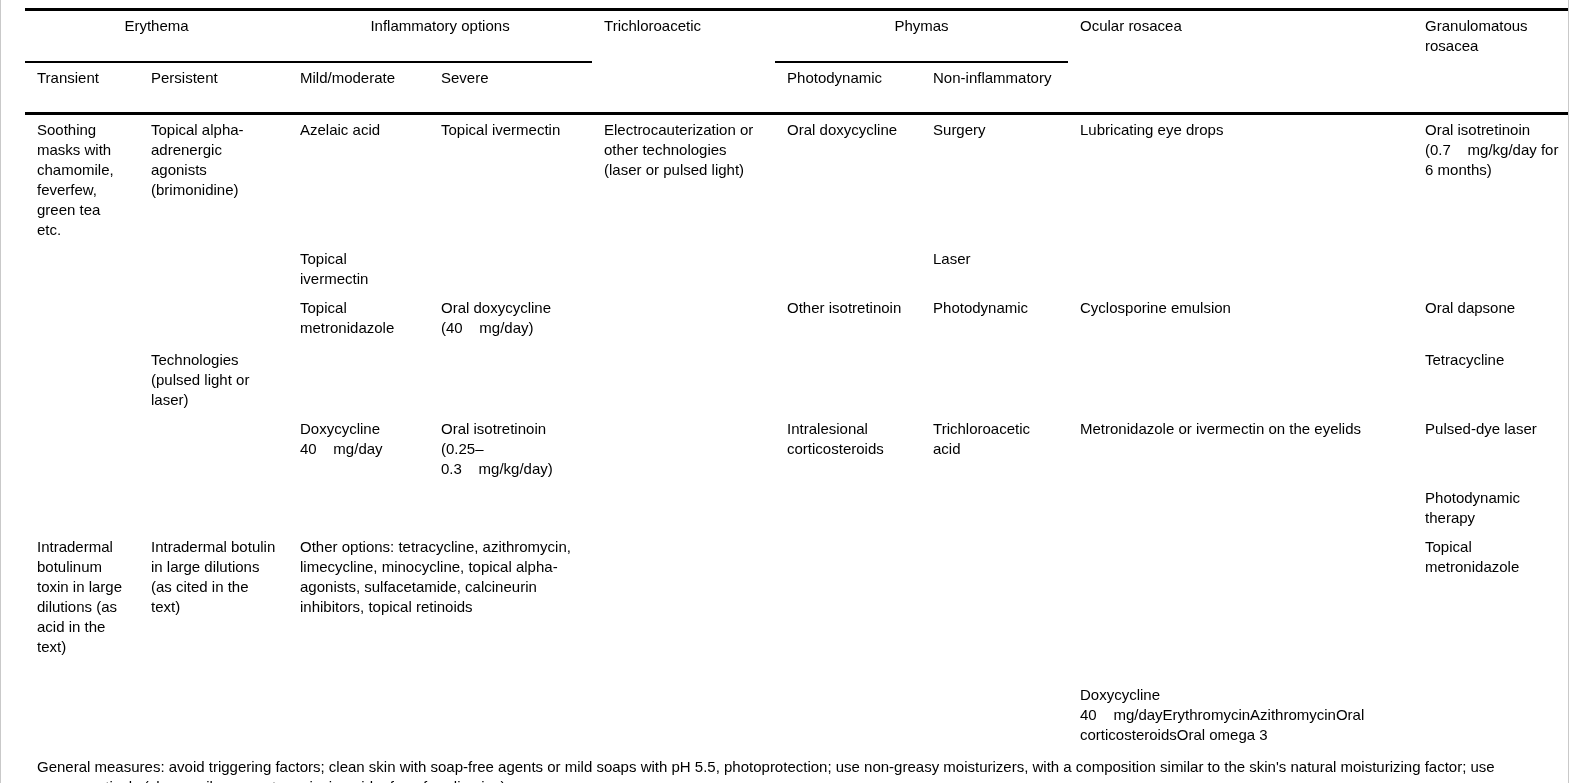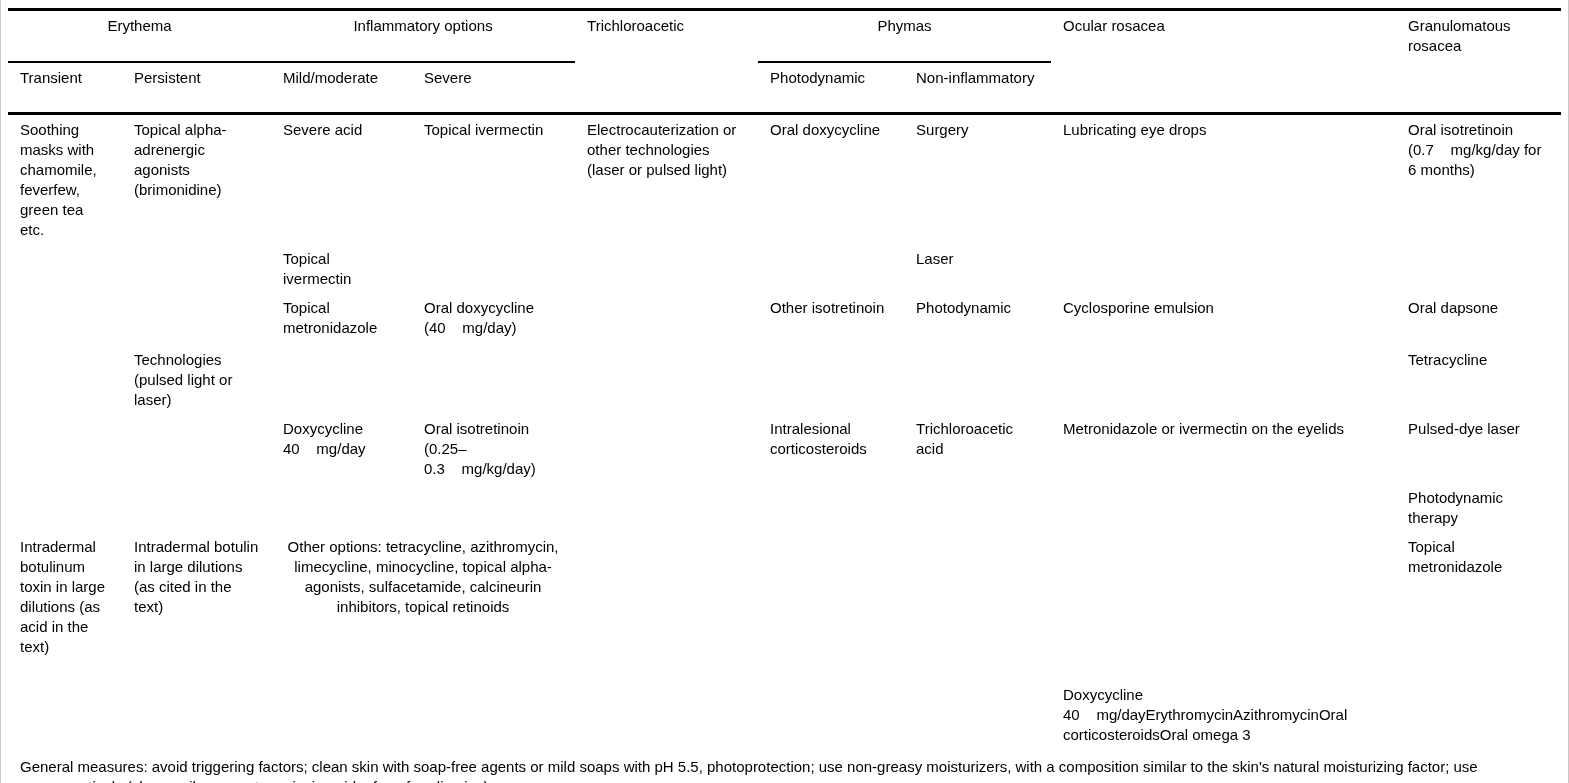--- a/index.html
+++ b/index.html
@@ -1,27 +1,27 @@
 <!DOCTYPE html>
 <html><head>
 <meta charset="utf-8">
 <style>
   html,body{margin:0;padding:0;background:#ffffff;color:#000000;
     font-family:"Liberation Sans","DejaVu Sans",sans-serif;
     font-size:15px;line-height:20px;}
   .sheet{box-sizing:border-box;width:1569px;height:783px;
     border-left:1px solid #c9c9c9;border-right:1px solid #c9c9c9;
-    padding:8px 7px 0 7px;overflow:hidden;}
+    padding:8px 7px 0 24px;overflow:hidden;}
   table.tx{width:1553px;table-layout:fixed;border-collapse:collapse;
     border-top:3px solid #000;border-bottom:3px solid #000;}
   th,td{vertical-align:top;text-align:left;font-weight:normal;
     padding:5px 12px 4px 12px;word-wrap:break-word;}
   thead{border-bottom:3px solid #000;}
   th.grp{text-align:center;border-bottom:2px solid #000;}
-  td.center{text-align:center;}
+  td.center{}
   tfoot td{padding:8px 12px 8px 12px;}
 </style>
 </head>
 <body>
 
 <div class="sheet">
   <table class="tx">
     <colgroup>
       <col style="width:114px">
         <col style="width:149px">
@@ -48,21 +48,21 @@
         <th>Mild/moderate</th>
         <th>Severe</th>
         <th>Photodynamic</th>
         <th>Non-inflammatory</th>
       </tr>
     </thead>
     <tbody>
       <tr style="height:128px">
         <td>Soothing masks with chamomile, feverfew, green tea etc.</td>
         <td>Topical alpha-adrenergic agonists (brimonidine)</td>
-        <td>Severe acid</td>
+        <td>Azelaic acid</td>
         <td>Topical ivermectin</td>
         <td>Electrocauterization or other technologies (laser or pulsed light)</td>
         <td>Oral doxycycline</td>
         <td>Surgery</td>
         <td>Lubricating eye drops</td>
         <td>Oral isotretinoin (0.7&nbsp;&nbsp;&nbsp;&nbsp;mg/kg/day for 6 months)</td>
       </tr>
       <tr style="height:43px">
         <td></td>
         <td></td>

